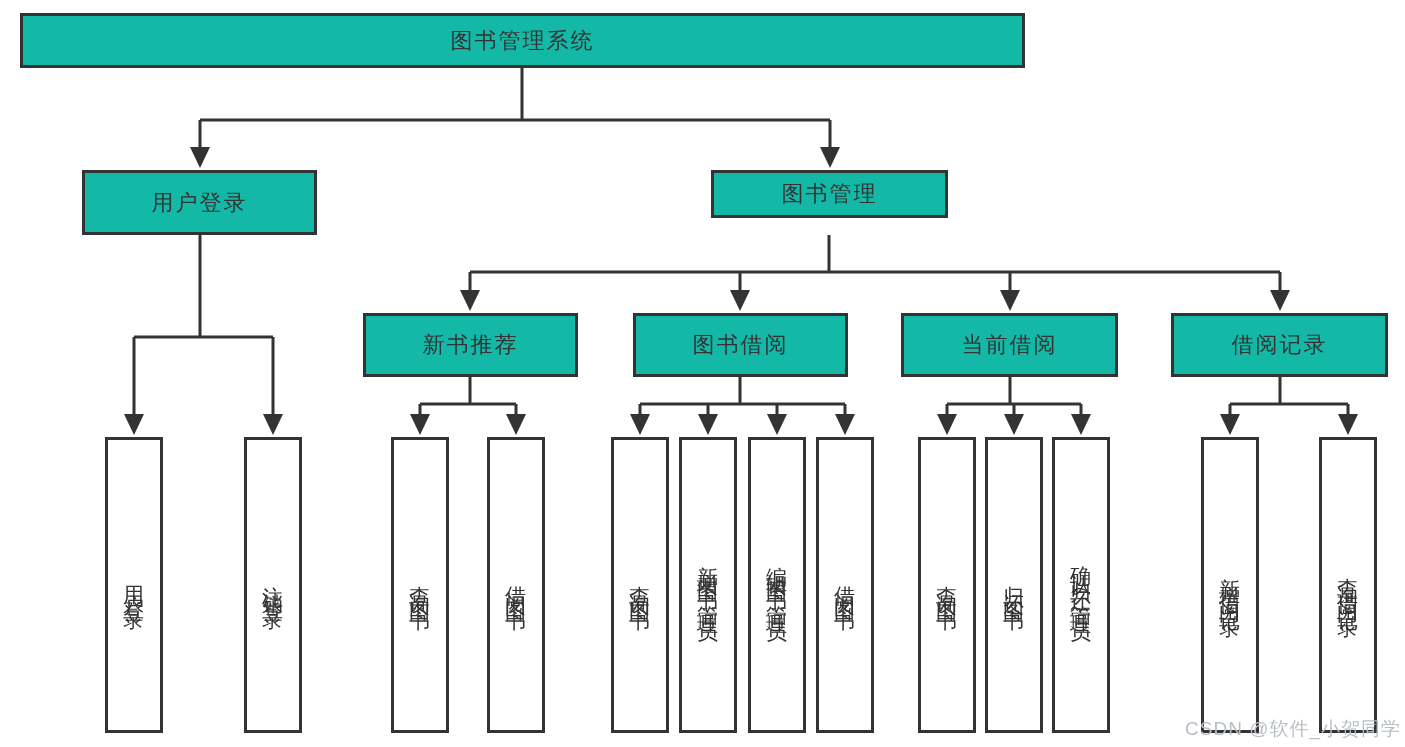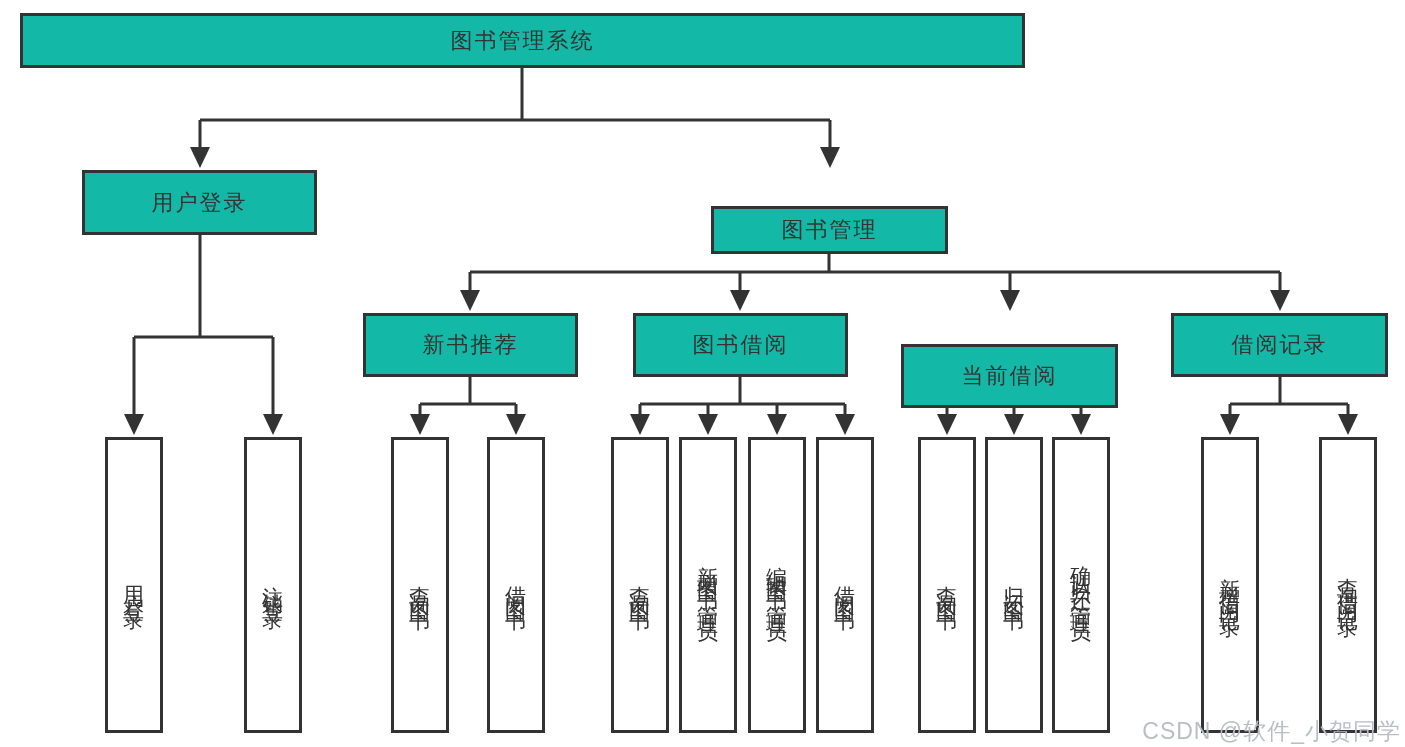--- a/index.html
+++ b/index.html
@@ -47,21 +47,21 @@
     font-size: 21px;
     letter-spacing: 8px;
     line-height: 1;
     color: #333333;
     white-space: nowrap;
   }
   .watermark {
     position: absolute;
     top: 716px;
     right: 4px;
-    font-size: 23px;
+    font-size: 19px;
     letter-spacing: 1px;
     color: #b9bec6;
     z-index: 3;
     white-space: nowrap;
     text-align: right;
   }
 </style>
 </head>
 <body>
 
@@ -107,31 +107,31 @@
     </g>
   </svg>
 
   <div class="hbox" style="left:20px; top:13px; width:1005px; height:55px;">
     <span>图书管理系统</span>
   </div>
 
   <div class="hbox" style="left:82px; top:170px; width:235px; height:65px;">
     <span>用户登录</span>
   </div>
-  <div class="hbox" style="left:711px; top:170px; width:237px; height:48px;margin-top:36px;">
+  <div class="hbox" style="left:711px; top:170px; width:237px; height:48px;">
     <span>图书管理</span>
   </div>
 
   <div class="hbox" style="left:633px; top:313px; width:215px; height:64px;">
     <span>图书借阅</span>
   </div>
   <div class="hbox" style="left:363px; top:313px; width:215px; height:64px;">
     <span>新书推荐</span>
   </div>
-  <div class="hbox" style="left:901px; top:313px; width:217px; height:64px;margin-top:31px;">
+  <div class="hbox" style="left:901px; top:313px; width:217px; height:64px;">
     <span>当前借阅</span>
   </div>
   <div class="hbox" style="left:1171px; top:313px; width:217px; height:64px;">
     <span>借阅记录</span>
   </div>
 
   <div class="vbox" style="left:105px;">
     <span class="vtext">用户登录</span>
   </div>
   <div class="vbox" style="left:244px;">

